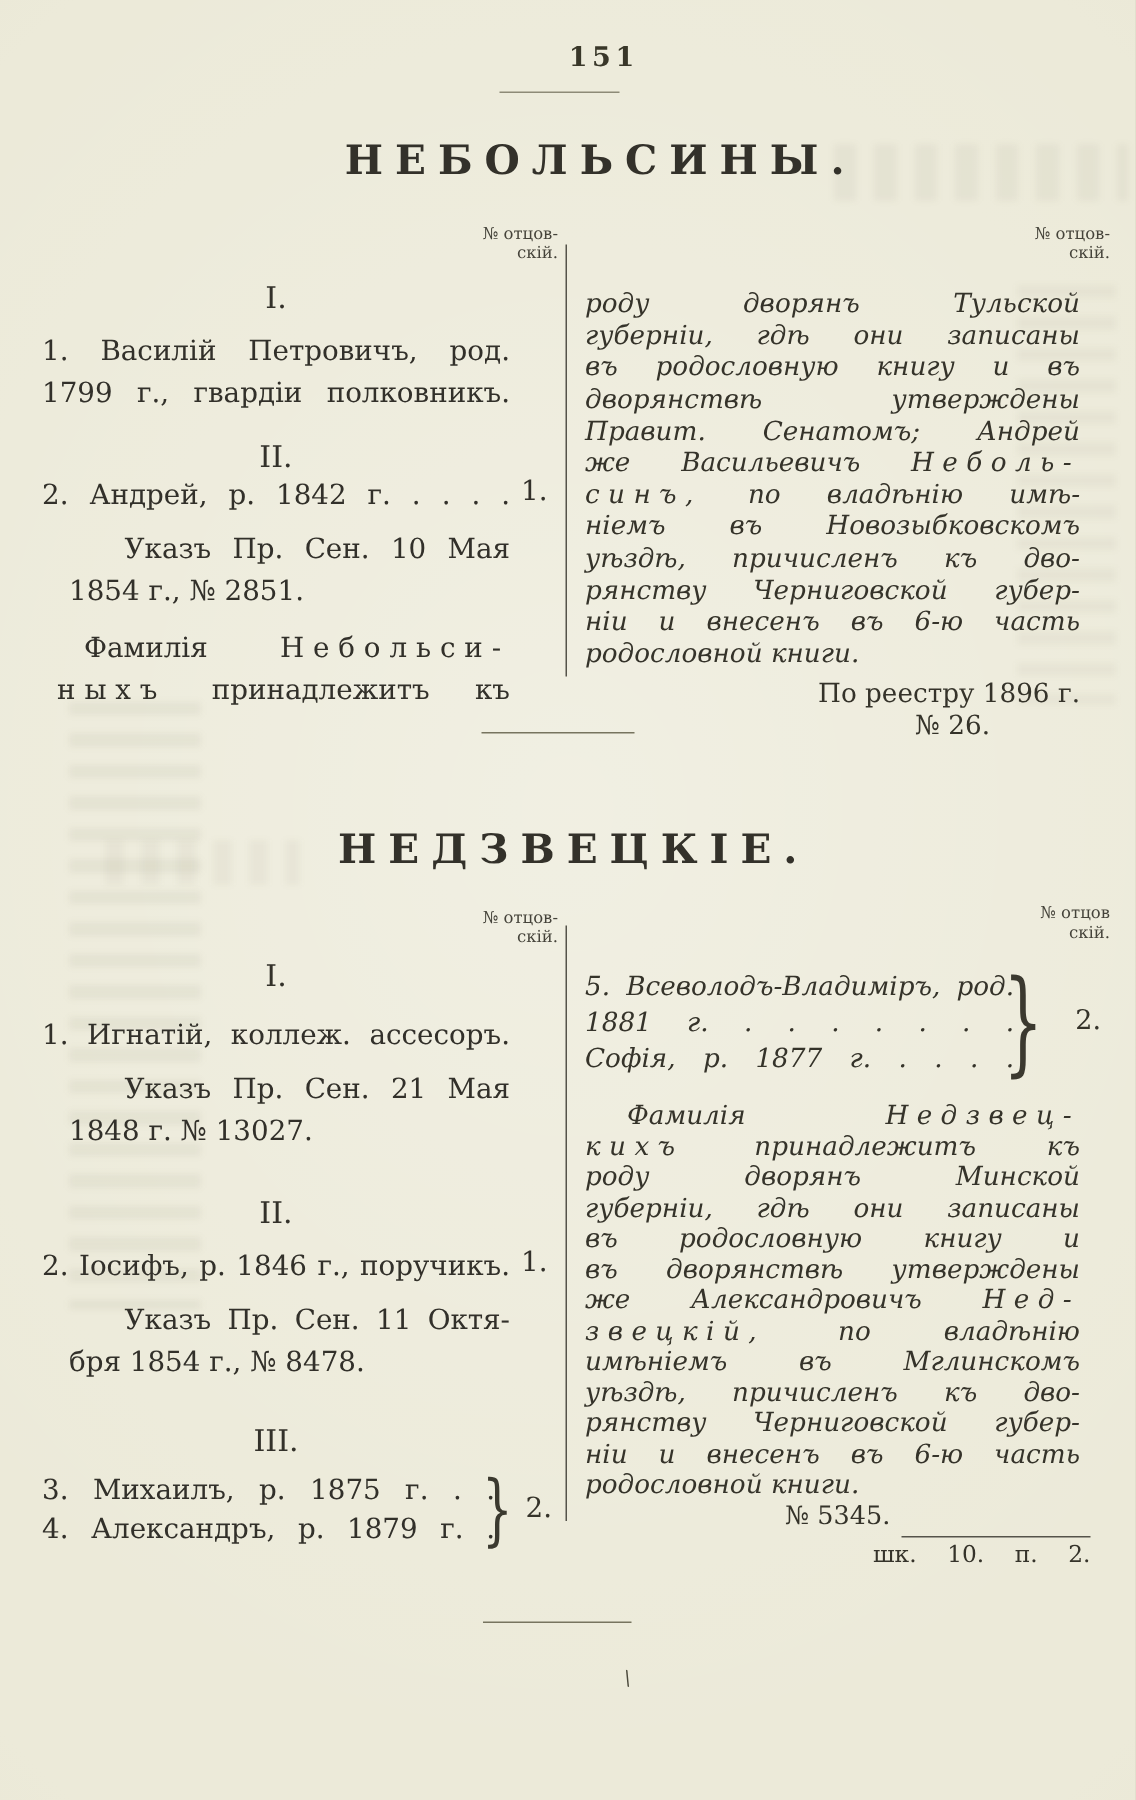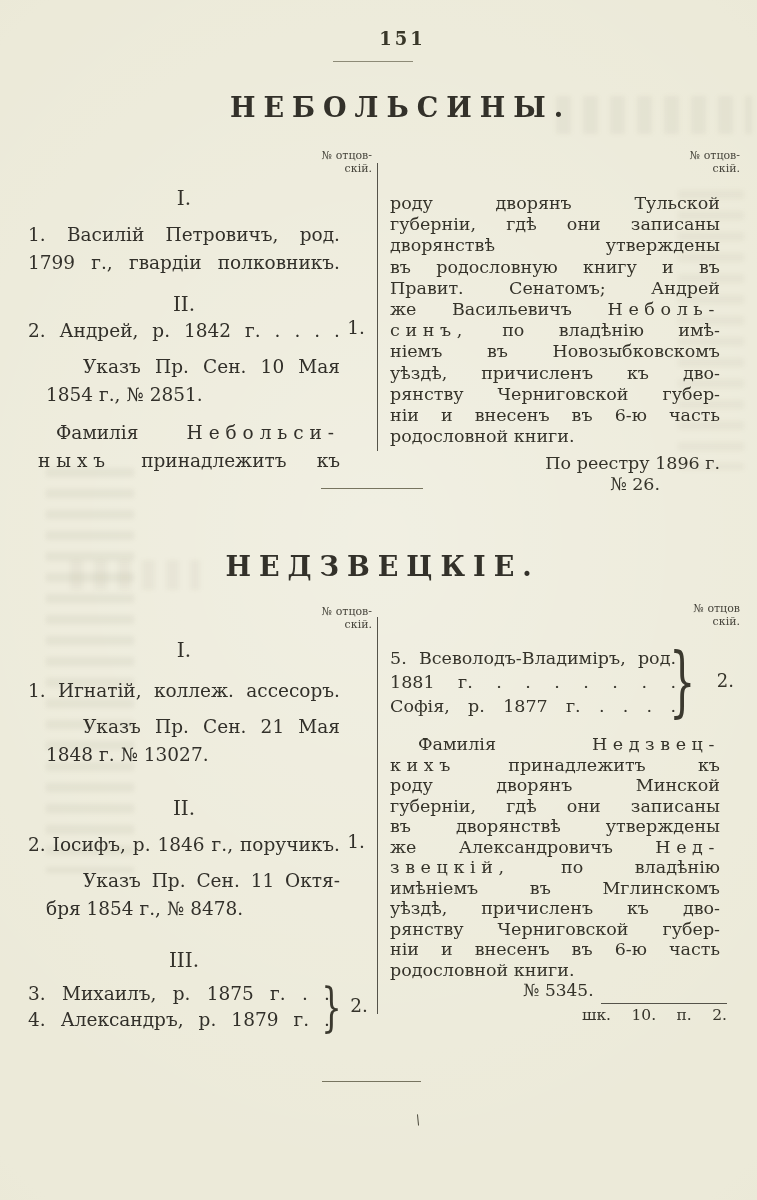--- a/index.html
+++ b/index.html
@@ -53,21 +53,21 @@
   .s1-right{top:150px;}
   .s2-left{top:606px;}
   .s2-right{top:603px;}
 
   .colhead{font-size:11px;line-height:12.5px;text-align:right;color:#45433a;padding-right:2px;}
   .col-r .colhead{padding-right:6px;}
 
   .roman{font-size:20px;text-align:center;color:#33312a;
     width:312px;height:26px;line-height:26px;}
   .lline{font-size:18.5px;line-height:28px;padding-right:34px;color:#32302a;}
-  .rline{font-size:17.5px;line-height:21.2px;padding-right:26px;}
+  .rline{font-size:17.5px;line-height:21.2px;padding-right:26px;font-style:italic;}
   .s2-right .para .rline{line-height:20.5px;}
   .j{text-align:justify;text-align-last:justify;}
   .sp{letter-spacing:0.32em;}
   .row{position:relative;}
   .val{position:absolute;right:9px;top:0;font-size:18.5px;color:#32302a;}
   .indent1{padding-left:55px;}
   .indent2{padding-left:18px;}
   .fam-ind1{padding-left:28px;}
   .fam-ind2{padding-left:10px;}
 
@@ -132,22 +132,22 @@
   </div>
 
   <div class="col col-r s1-right">
     <div class="colhead">
       <div>№ отцов-</div>
       <div>скій.</div>
     </div>
     <div class="para mt18">
       <div class="rline j">роду дворянъ Тульской</div>
       <div class="rline j">губерніи, гдѣ они записаны</div>
+      <div class="rline j">въ родословную книгу и въ</div>
       <div class="rline j">дворянствѣ утверждены</div>
-      <div class="rline j">въ родословную книгу и въ</div>
       <div class="rline j">Правит. Сенатомъ; Андрей</div>
       <div class="rline j"><span>же Васильевичъ</span> <span class="sp">Неболь-</span></div>
       <div class="rline j"><span class="sp">синъ,</span> <span>по владѣнію имѣ-</span></div>
       <div class="rline j">ніемъ въ Новозыбковскомъ</div>
       <div class="rline j">уѣздѣ, причисленъ къ дво-</div>
       <div class="rline j">рянству Черниговской губер-</div>
       <div class="rline j">ніи и внесенъ въ 6-ю часть</div>
       <div class="rline">родословной книги.</div>
     </div>
     <div class="registry mt6">
@@ -197,20 +197,21 @@
       <div class="rline j">1881 г. . . . . . . .</div>
       <div class="rline j">Софія, р. 1877 г. . . . .</div>
       <span class="brace3">}</span>
       <span class="gval3">2.</span>
     </div>
     <div class="para mt16">
       <div class="rline j fam-ind1"><span>Фамилія</span> <span class="sp">Недзвец-</span></div>
       <div class="rline j"><span class="sp">кихъ</span> <span>принадлежитъ къ</span></div>
       <div class="rline j">роду дворянъ Минской</div>
       <div class="rline j">губерніи, гдѣ они записаны</div>
+      <div class="rline j">въ родословную книгу и</div>
       <div class="rline j">въ дворянствѣ утверждены</div>
       <div class="rline j"><span>же Александровичъ</span> <span class="sp">Нед-</span></div>
       <div class="rline j"><span class="sp">звецкій,</span> <span>по владѣнію</span></div>
       <div class="rline j">имѣніемъ въ Мглинскомъ</div>
       <div class="rline j">уѣздѣ, причисленъ къ дво-</div>
       <div class="rline j">рянству Черниговской губер-</div>
       <div class="rline j">ніи и внесенъ въ 6-ю часть</div>
       <div class="rline">родословной книги.</div>
     </div>
     <div class="num-right">№ 5345.</div>

